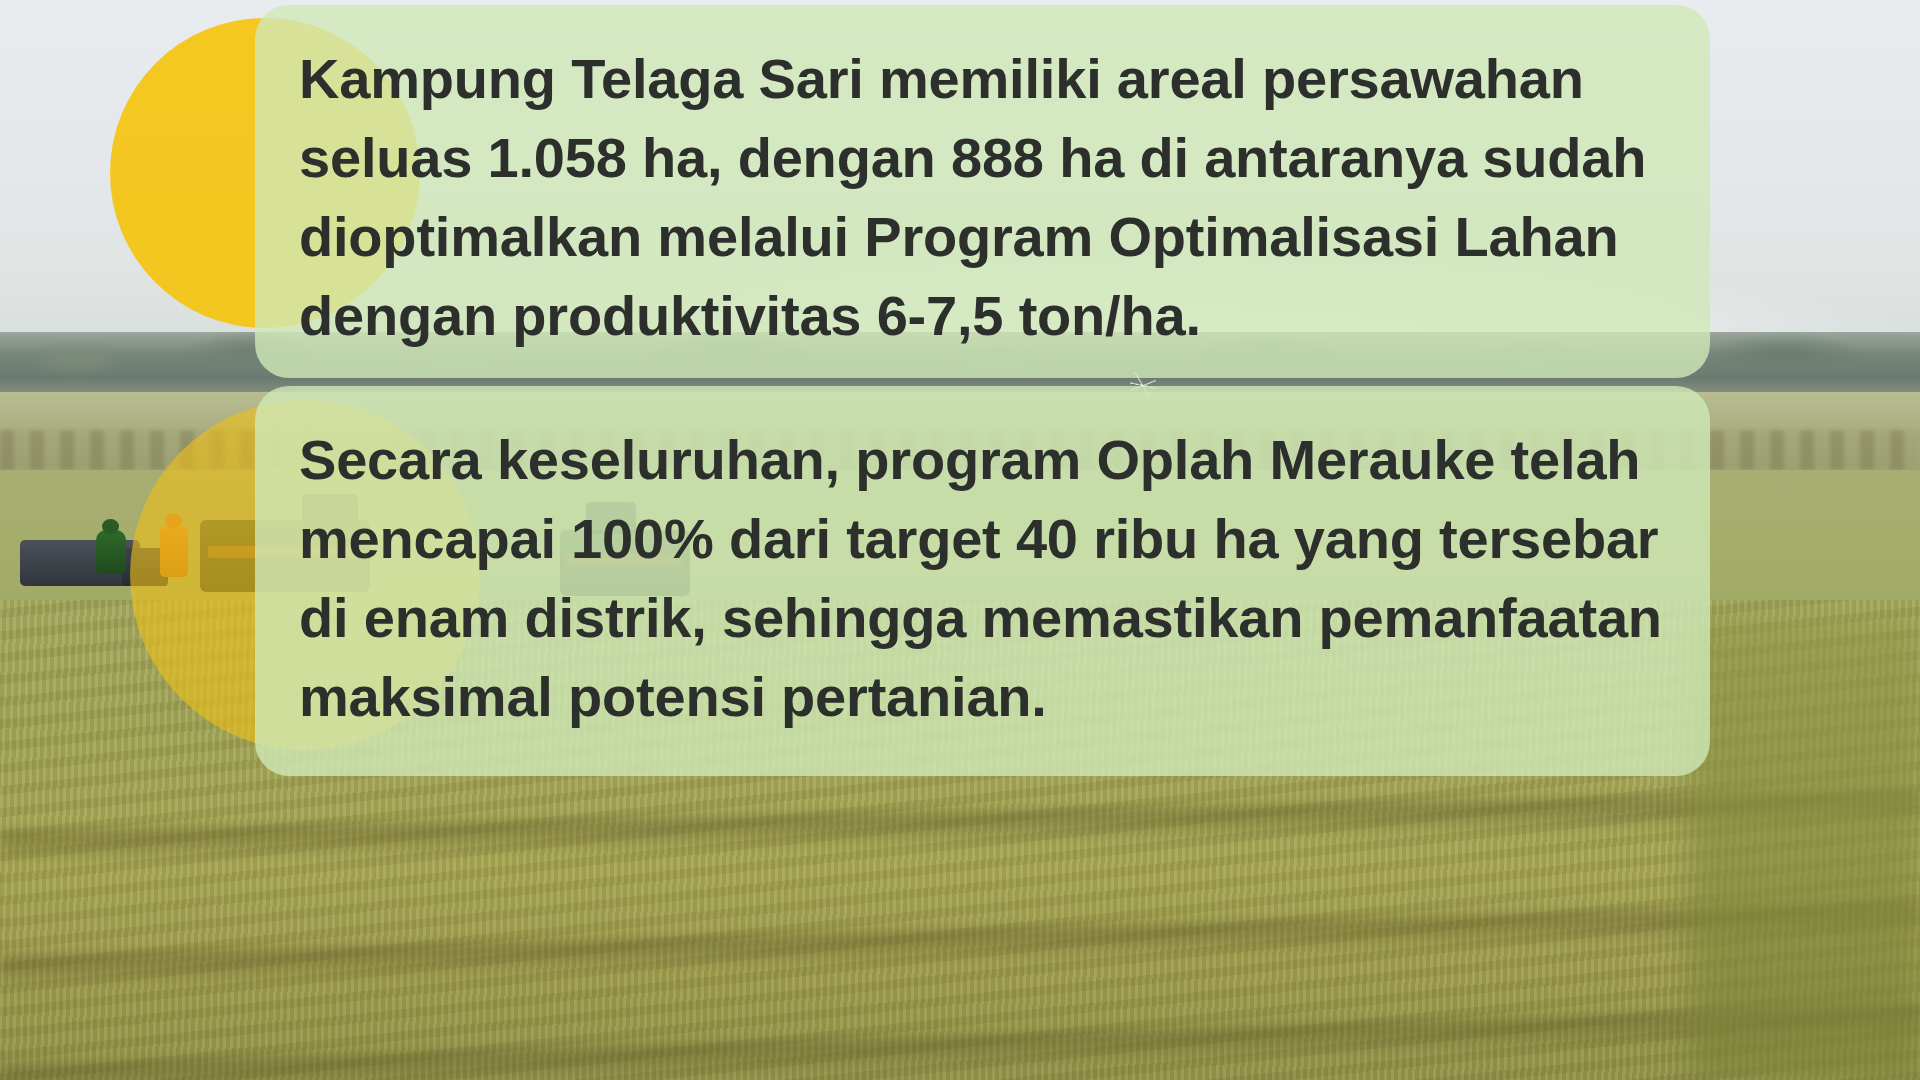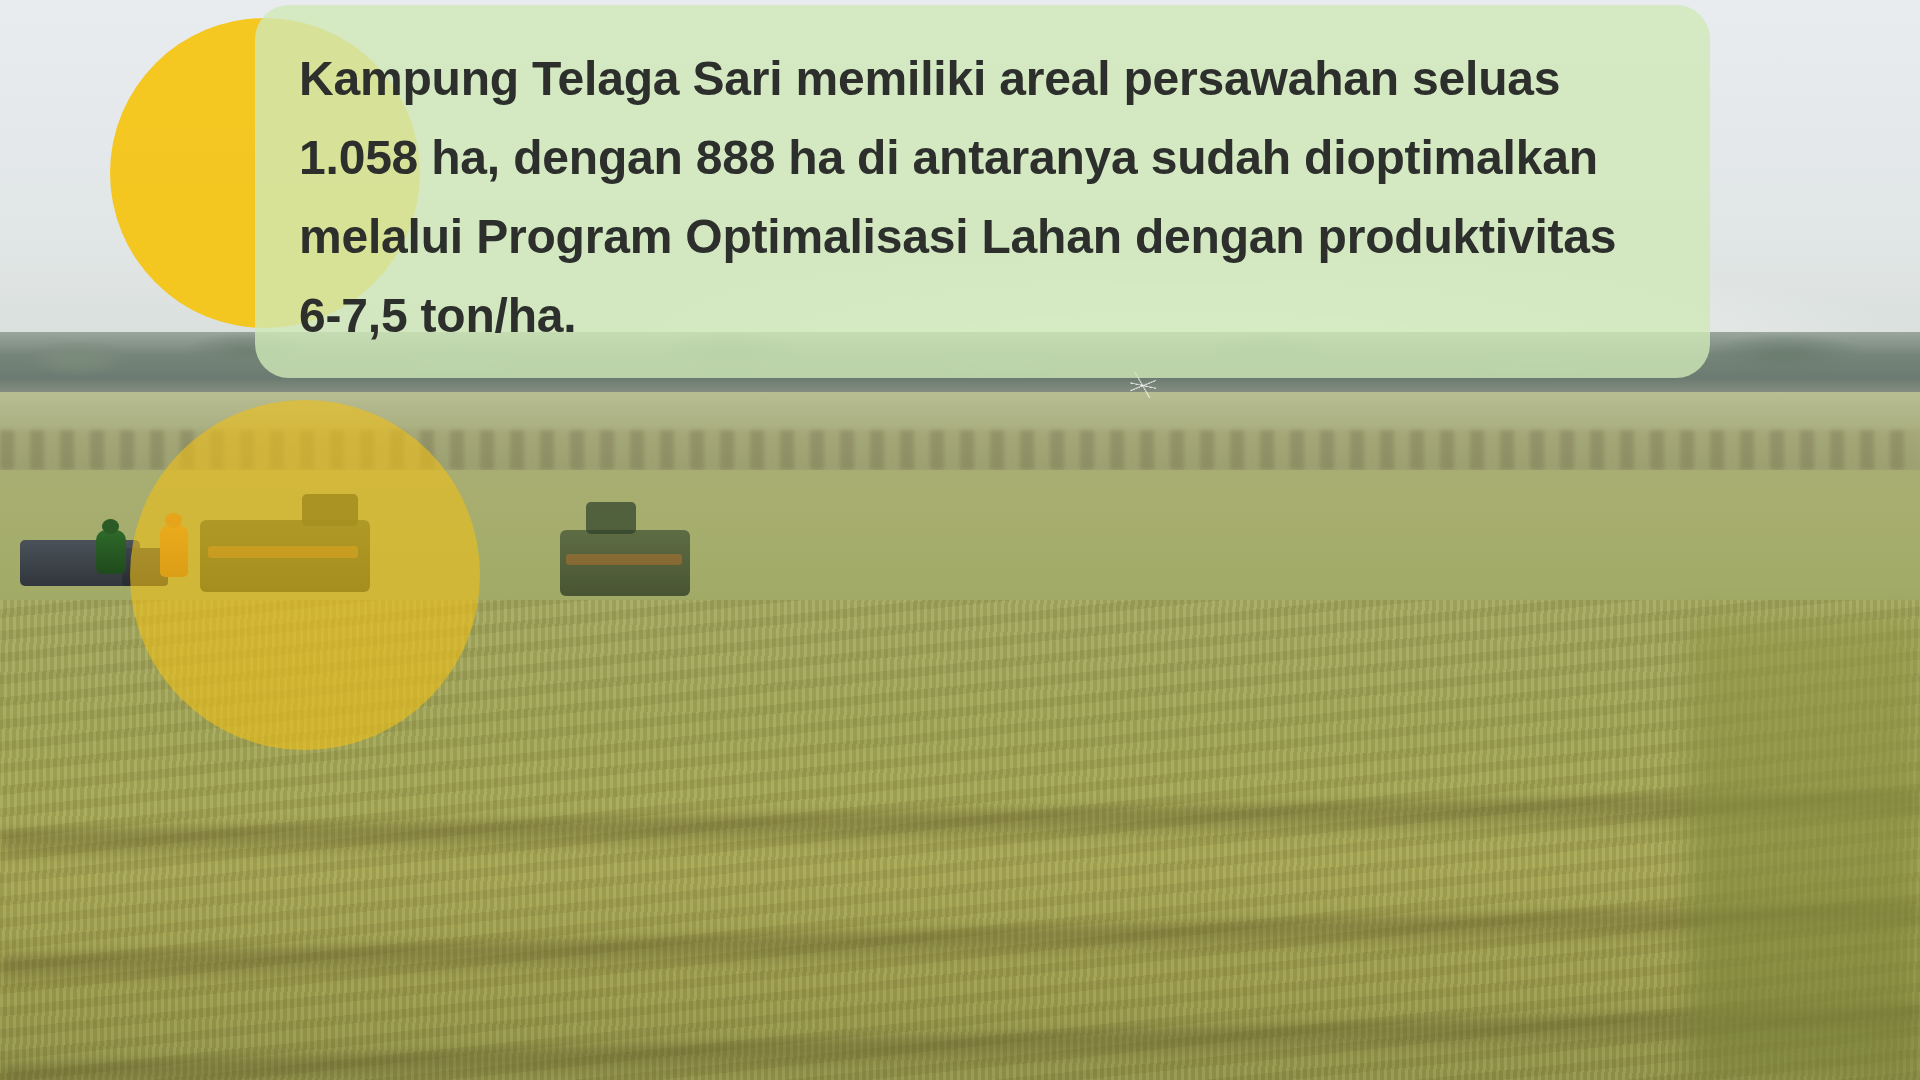--- a/index.html
+++ b/index.html
@@ -114,21 +114,21 @@
     box-sizing:border-box;
     padding:34px 46px 34px 44px;
     backdrop-filter:saturate(1.05);
   }
   #card-1{top:5px;height:373px;}
   #card-2{top:386px;height:390px;}
 
   .card p{
     margin:0;
     color:#2c2f2c;
-    font-size:48px;
+    font-size:56px;
     font-weight:700;
     line-height:79px;
     letter-spacing:-0.2px;
     white-space:pre-line;
   }
 </style>
 </head>
 <body>
 
 <div id="stage">
@@ -160,14 +160,17 @@
     <div class="grass-tuft"></div>
   </div>
 
   <div class="blob blob-top"></div>
   <div class="blob blob-bottom"></div>
 
   <div class="card" id="card-1">
     <p>Kampung Telaga Sari memiliki areal persawahan seluas 1.058 ha, dengan 888 ha di antaranya sudah dioptimalkan melalui Program Optimalisasi Lahan dengan produktivitas 6-7,5 ton/ha.</p>
   </div>
 
+  <div class="card" id="card-2">
+    <p>Secara keseluruhan, program Oplah Merauke telah mencapai 100% dari target 40 ribu ha yang tersebar di enam distrik, sehingga memastikan pemanfaatan maksimal potensi pertanian.</p>
+  </div>
 
 </div>
 
 </body></html>

